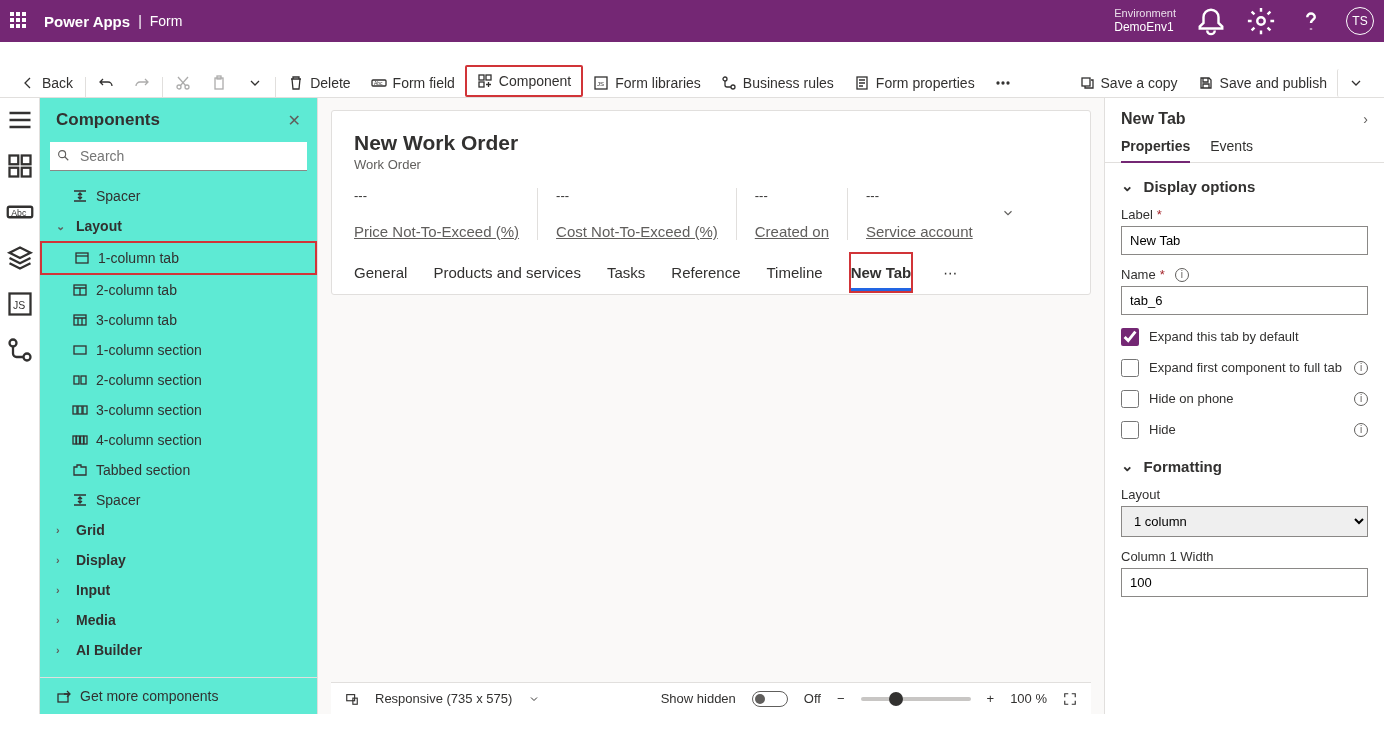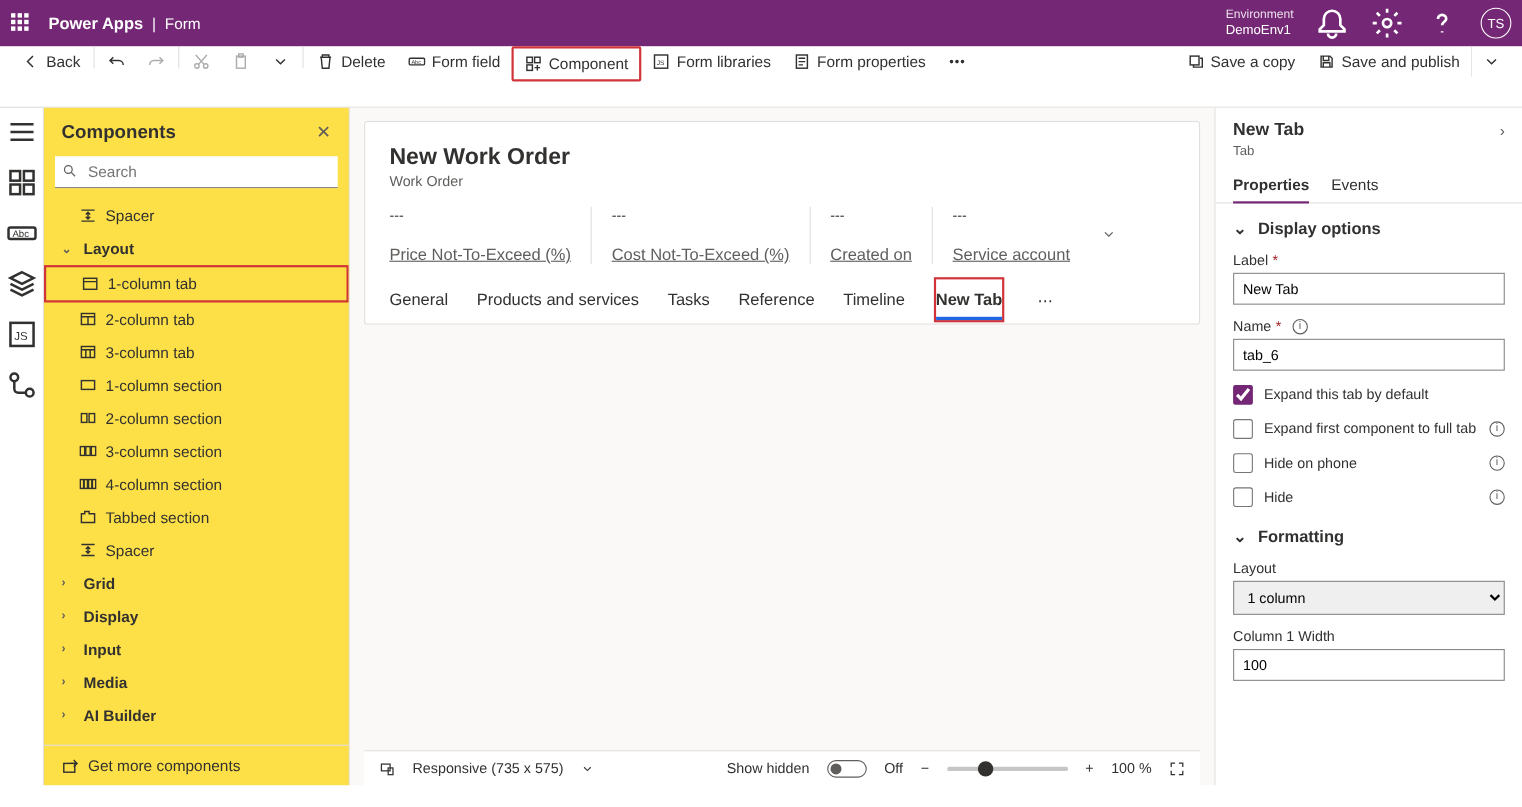--- a/index.html
+++ b/index.html
@@ -12,36 +12,36 @@
   .appbar .brand { font-size:15px; font-weight:600;}
   .appbar .sep { padding:0 8px; font-weight:300;}
   .appbar .right { margin-left:auto; display:flex; align-items:center; gap:20px;}
   .env { display:flex; align-items:center; gap:8px; font-size:12px;}
   .env .col { display:flex; flex-direction:column; line-height:1.2;}
   .env .envlabel{font-size:11px; opacity:.85;}
   .iconbtn { width:30px; height:30px; display:flex; align-items:center; justify-content:center; cursor:pointer;}
   .avatar { width:28px; height:28px; border:1px solid #fff; border-radius:50%; display:flex; align-items:center; justify-content:center; font-size:12px;}
   
   
-  .toolbar { height:56px; border-bottom:1px solid #e1dfdd; display:flex; align-items:flex-start; padding:0 10px; gap:0;}
+  .toolbar { height:56px; border-bottom:1px solid #e1dfdd; display:flex; align-items:flex-end; padding:0 10px; gap:0;}
   .tbtn { display:flex; align-items:center; gap:6px; padding:6px 10px; cursor:pointer; border-radius:2px; font-size:14px;}
   .tbtn svg{width:16px;height:16px;}
   .toolbar .divider{width:1px; height:20px; background:#e1dfdd; margin:0 2px;}
   .toolbar .spacer{flex:1;}
   .redbox{border:2px solid #d13438;}
   
   
   .main { display:flex; height:calc(100vh - 86px - 32px); }
   
   
   .rail { width:40px; border-right:1px solid #e1dfdd; display:flex; flex-direction:column; align-items:center; padding-top:8px; gap:18px;}
   .rail .ritem{width:28px;height:28px;display:flex;align-items:center;justify-content:center;cursor:pointer;border-radius:3px;}
   
   
-  .components { width:278px; border-right:1px solid #e1dfdd; display:flex; flex-direction:column; background:#fde047;}
+  .components { width:278px; border-right:1px solid #e1dfdd; display:flex; flex-direction:column; background:#5eead4;}
   .panel-head{display:flex;align-items:center;justify-content:space-between;padding:12px 16px 8px;}
   .panel-head h2{font-size:17px;font-weight:600;}
   .panel-head .close{cursor:pointer;font-size:16px;color:#605e5c;}
   .search{margin:4px 10px 8px; position:relative;}
   .search input{width:100%;padding:6px 8px 6px 30px;border:none;border-bottom:1px solid #8a8886;font-size:14px;outline:none;}
   .search .sicon{position:absolute;left:6px;top:6px;color:#605e5c;}
   .tree{flex:1;overflow-y:auto;padding:2px 0 8px;}
   .tree::-webkit-scrollbar{width:12px;}
   .tree::-webkit-scrollbar-thumb{background:#c8c6c4;border-radius:6px;}
   .titem{display:flex;align-items:center;gap:8px;padding:7px 10px 7px 16px;cursor:pointer;font-size:14px;}
@@ -217,20 +217,28 @@
     </div>
   <div class="tbtn">
       <svg viewBox="0 0 16 16">
         <rect x="2" y="2" width="12" height="12"></rect>
         <text x="4" y="11" font-size="6" stroke="none" fill="currentColor">JS</text>
       </svg>
       <span>Form libraries</span>
     </div>
   <div class="tbtn">
       <svg viewBox="0 0 16 16">
+        <circle cx="4" cy="4" r="2"></circle>
+        <circle cx="12" cy="12" r="2"></circle>
+        <path d="M4 6v4a2 2 0 002 2h4"></path>
+      </svg>
+      <span>Business rules</span>
+    </div>
+  <div class="tbtn">
+      <svg viewBox="0 0 16 16">
         <rect x="3" y="2" width="10" height="12"></rect>
         <path d="M5 5h6M5 8h6M5 11h4"></path>
       </svg>
       <span>Form properties</span>
     </div>
   <div class="tbtn">
       <svg viewBox="0 0 16 16">
         <circle cx="3" cy="8" r="1" fill="currentColor"></circle>
         <circle cx="8" cy="8" r="1" fill="currentColor"></circle>
         <circle cx="13" cy="8" r="1" fill="currentColor"></circle>
@@ -477,21 +485,20 @@
           <path d="M2 6V2h4M14 6V2h-4M2 10v4h4M14 10v4h-4"></path>
         </svg>
     </div>
   </div>
 
   <div class="props">
     <div class="props-head">
       <h3>New Tab</h3>
       <span style="cursor:pointer;color:#605e5c;">›</span>
     </div>
-    <div class="props-sub">Tab</div>
     <div class="ptabs">
       <div class="pt active">Properties</div>
       <div class="pt">Events</div>
     </div>
     <div class="pbody">
       <div class="psection">
         <div class="pshead">
             <span>⌄</span>
             <span>Display options</span>
           </div>

